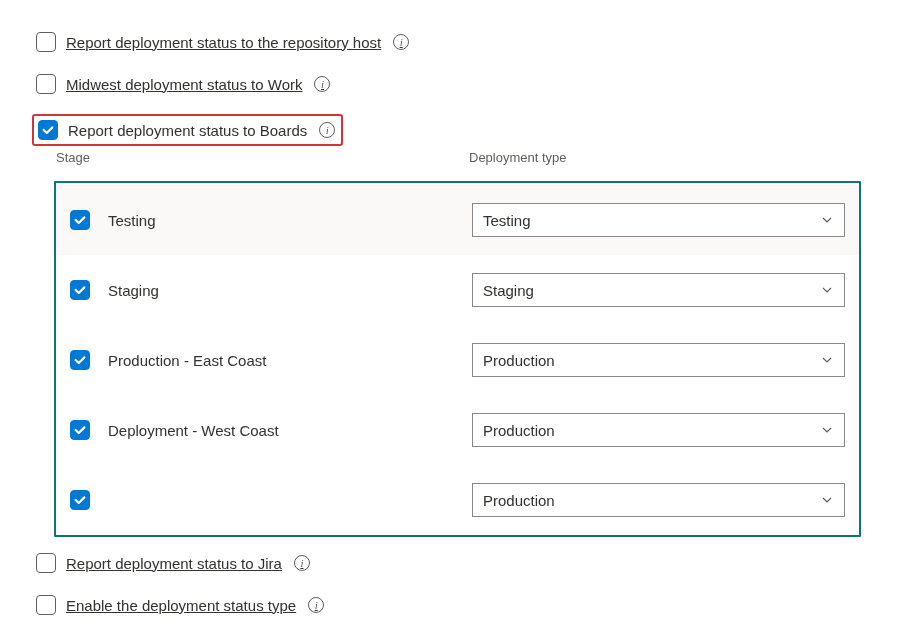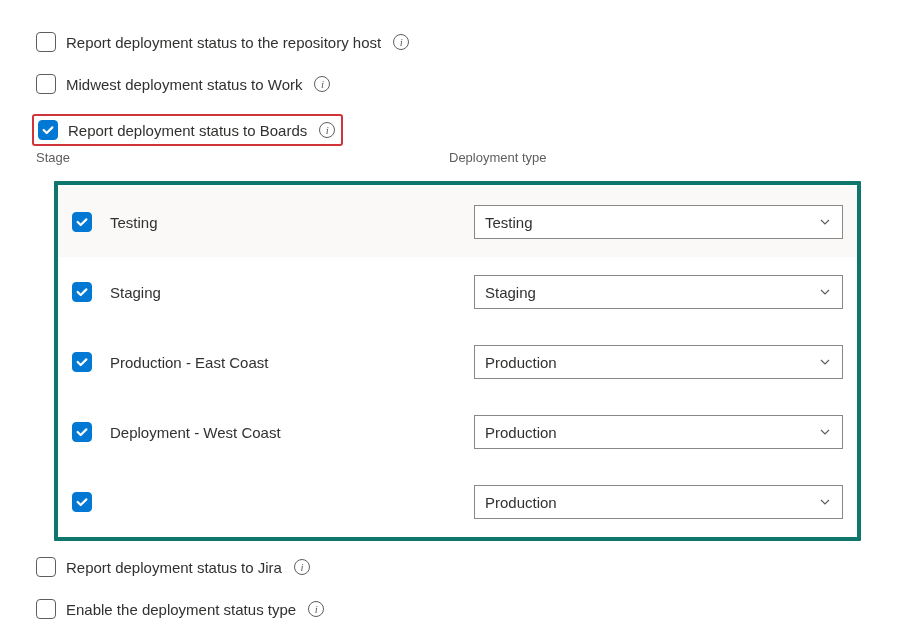--- a/index.html
+++ b/index.html
@@ -14,20 +14,21 @@
     background: #fff;
     padding: 30px 36px;
     width: 897px;
   }
   .option-row {
     display: flex;
     align-items: center;
     gap: 10px;
     margin-bottom: 18px;
     height: 24px;
+    text-decoration: underline;
   }
   .checkbox {
     width: 20px;
     height: 20px;
     border: 1px solid #605e5c;
     border-radius: 4px;
     display: flex;
     align-items: center;
     justify-content: center;
     cursor: pointer;
@@ -76,36 +77,37 @@
     margin-left: -4px;
     margin-bottom: 4px;
     display: inline-flex;
     align-items: center;
     gap: 10px;
     border-radius: 3px;
   }
   .table-container {
     margin-left: 18px;
     margin-top: 10px;
-    border: 4px solid #0f766e;
+    border: 2px solid #0f766e;
     border-radius: 1px;
   }
   .th-stage {
     width: 413px;
     font-size: 13px;
     color: #605e5c;
     padding-left: 0;
   }
   .th-type {
     flex: 1;
     font-size: 13px;
     color: #605e5c;
   }
   .table-header-outer {
     display: flex;
+    margin-left: 20px;
     padding-bottom: 6px;
   }
   .table-body {
     padding: 2px 0 0 0;
   }
   .table-row {
     display: flex;
     align-items: center;
     padding: 18px 14px;
     gap: 0;

